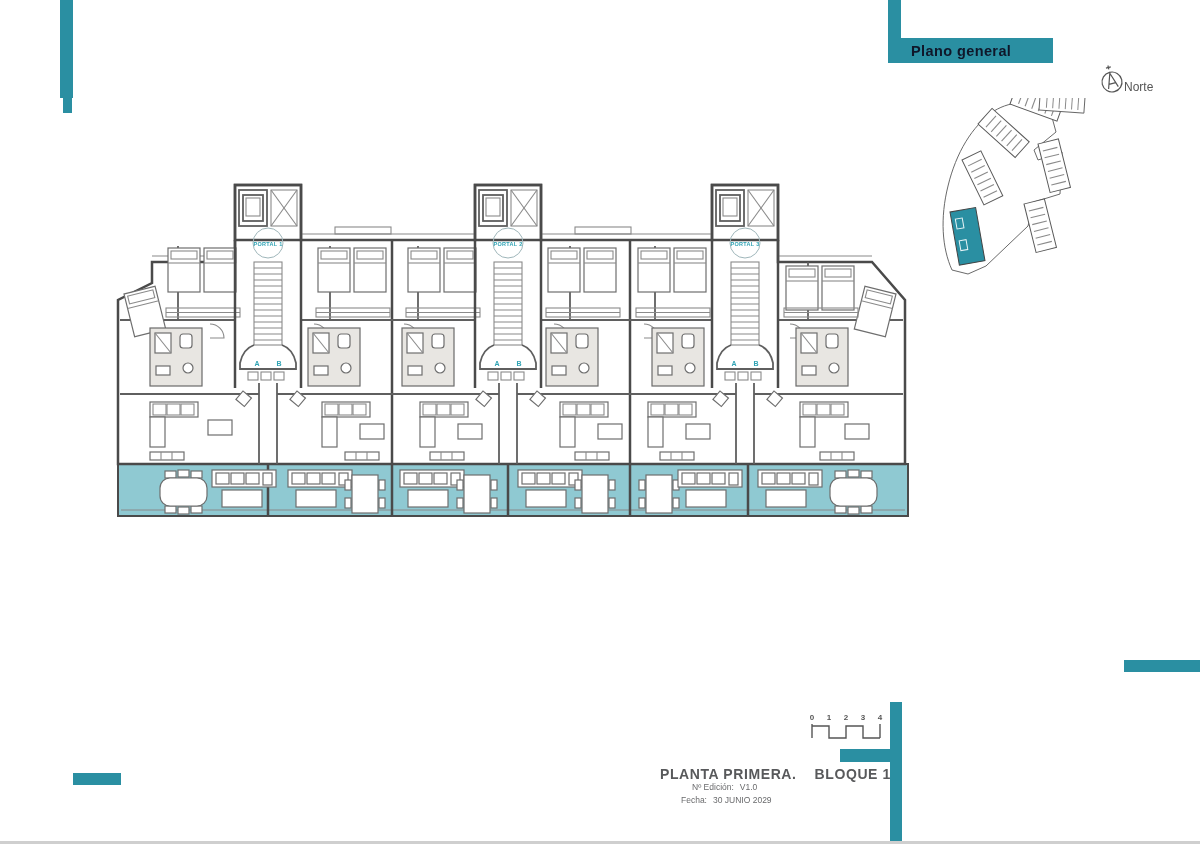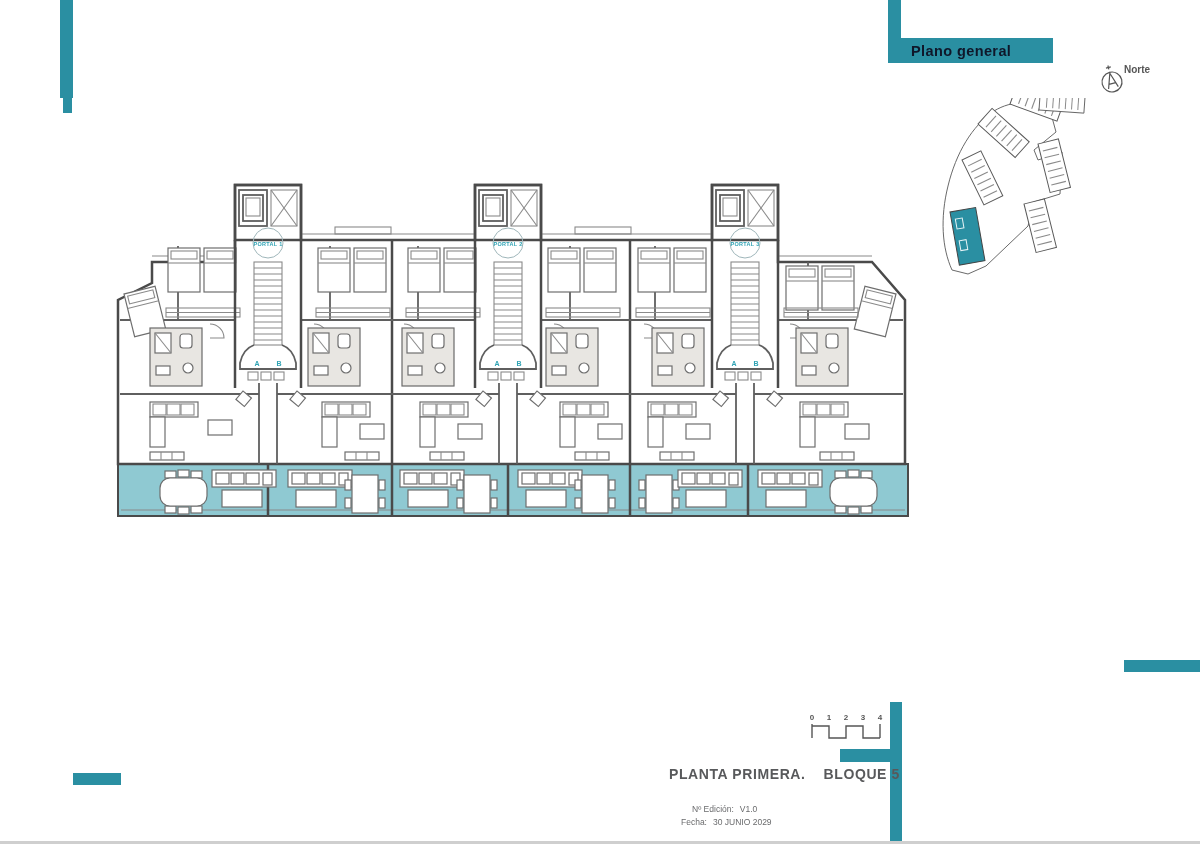--- a/index.html
+++ b/index.html
@@ -4,26 +4,26 @@
 <style>
   html,body{margin:0;padding:0;background:#fff;}
   .canvas{position:relative;width:1200px;height:848px;background:#ffffff;overflow:hidden;
           font-family:"Liberation Sans",sans-serif;}
   .teal{background:#2a8fa2;}
   .bar{position:absolute;}
   .plan-label{position:absolute;left:901px;top:38px;width:152px;height:25px;background:#2a8fa2;
               color:#0f172a;font-weight:bold;font-size:14.5px;letter-spacing:.4px;
               display:flex;align-items:center;padding-left:10px;box-sizing:border-box;}
   .compass{position:absolute;left:1098px;top:60px;width:80px;height:40px;}
-  .compass-label{position:absolute;left:26px;top:4px;font-size:10px;color:#555;font-weight:bold;}
+  .compass-label{position:absolute;left:26px;top:20px;font-size:12px;color:#555;font-weight:normal;}
   .sitemap{position:absolute;left:938px;top:98px;}
   .planwrap{position:absolute;left:0;top:0;}
   .titleblock{position:absolute;left:660px;top:766px;color:#565759;}
-  .titleblock .t1{font-size:14px;font-weight:bold;letter-spacing:.6px;display:flex;gap:18px;color:#58595b;margin-left:9px;}
-  .titleblock .t2{font-size:8.5px;color:#6a6b6d;margin-top:22px;display:flex;gap:6px;padding-left:32px;}
+  .titleblock .t1{font-size:14px;font-weight:bold;letter-spacing:.6px;display:flex;gap:18px;color:#58595b;}
+  .titleblock .t2{font-size:8.5px;color:#6a6b6d;margin-top:0;display:flex;gap:6px;padding-left:32px;}
   .titleblock .t3{font-size:8.5px;color:#6a6b6d;margin-top:3px;display:flex;gap:6px;padding-left:21px;}
   .scalebar{position:absolute;left:800px;top:708px;}
   .bottomline{position:absolute;left:0;top:841px;width:1200px;height:3px;background:#cfcfcf;}
   svg text{font-family:"Liberation Sans",sans-serif;}
   .w3{stroke:#4a4a4a;stroke-width:2.5;fill:none;stroke-linejoin:miter;}
   .w2{stroke:#5f5f5f;stroke-width:1.8;fill:none;}
   .w1{stroke:#8a8a8a;stroke-width:1.1;fill:none;}
   .furn{stroke:#6e6e6e;stroke-width:1.2;fill:#ffffff;}
   .gray{fill:#e8e6e2;stroke:#6a6a6a;stroke-width:1.2;}
   .portal-txt{fill:#2fa3b4;font-size:5.5px;font-weight:bold;letter-spacing:.3px;text-anchor:middle;}
@@ -373,21 +373,21 @@
     <text x="29" y="12" class="tick-txt">1</text>
     <text x="46" y="12" class="tick-txt">2</text>
     <text x="63" y="12" class="tick-txt">3</text>
     <text x="80" y="12" class="tick-txt">4</text>
     <path d="M12,16 V30 M80,16 V30 M12,18 H29 V30 H46 V18 H63 V30 H80" fill="none" stroke="#555" stroke-width="1.4"></path>
   </svg>
 
   <div class="titleblock">
     <div class="t1">
       <span>PLANTA PRIMERA.</span>
-      <span>BLOQUE 5</span>
+      <span>BLOQUE 1</span>
     </div>
     <div class="t2">
       <span>Nº Edición:</span>
       <span>V1.0</span>
     </div>
     <div class="t3">
       <span>Fecha:</span>
       <span>30 JUNIO 2029</span>
     </div>
   </div>

